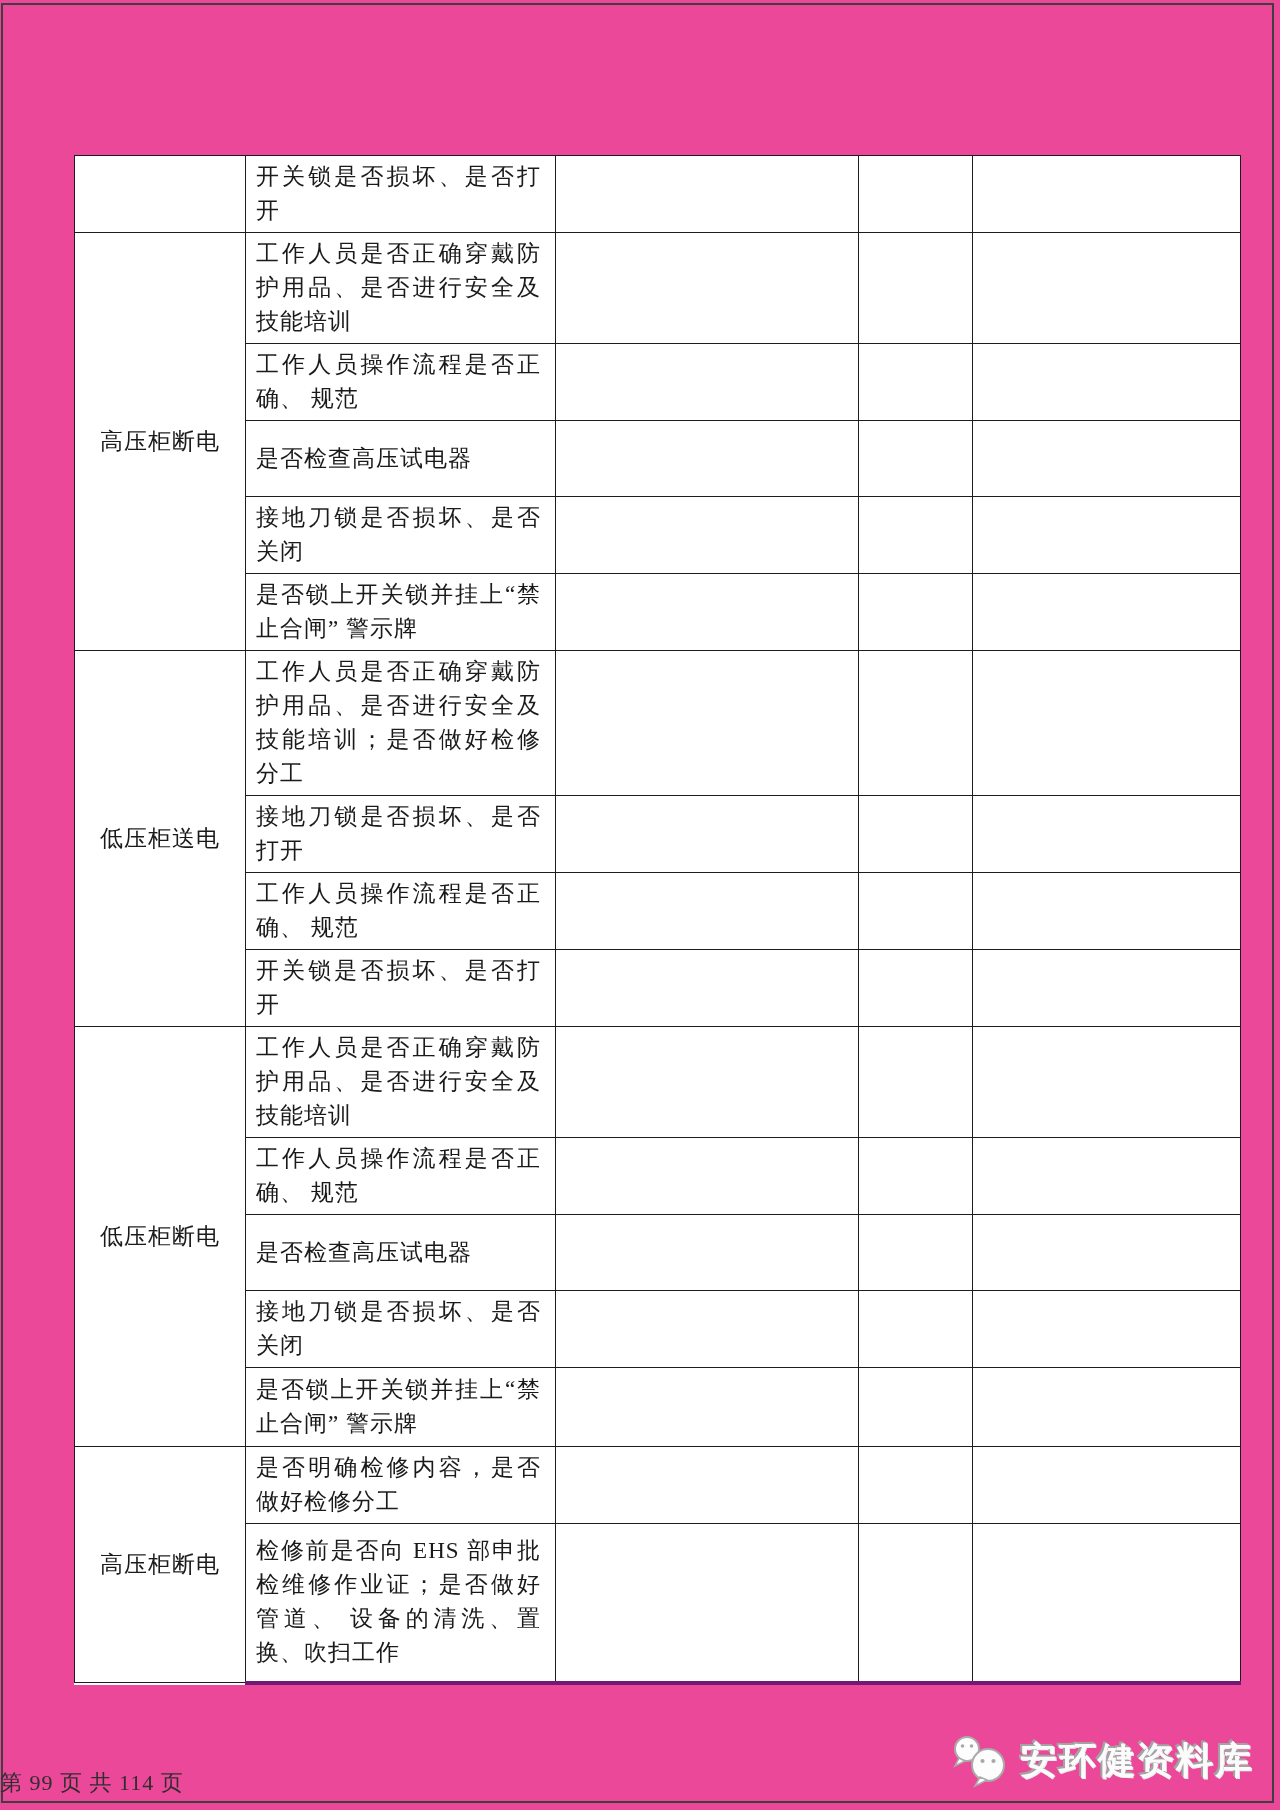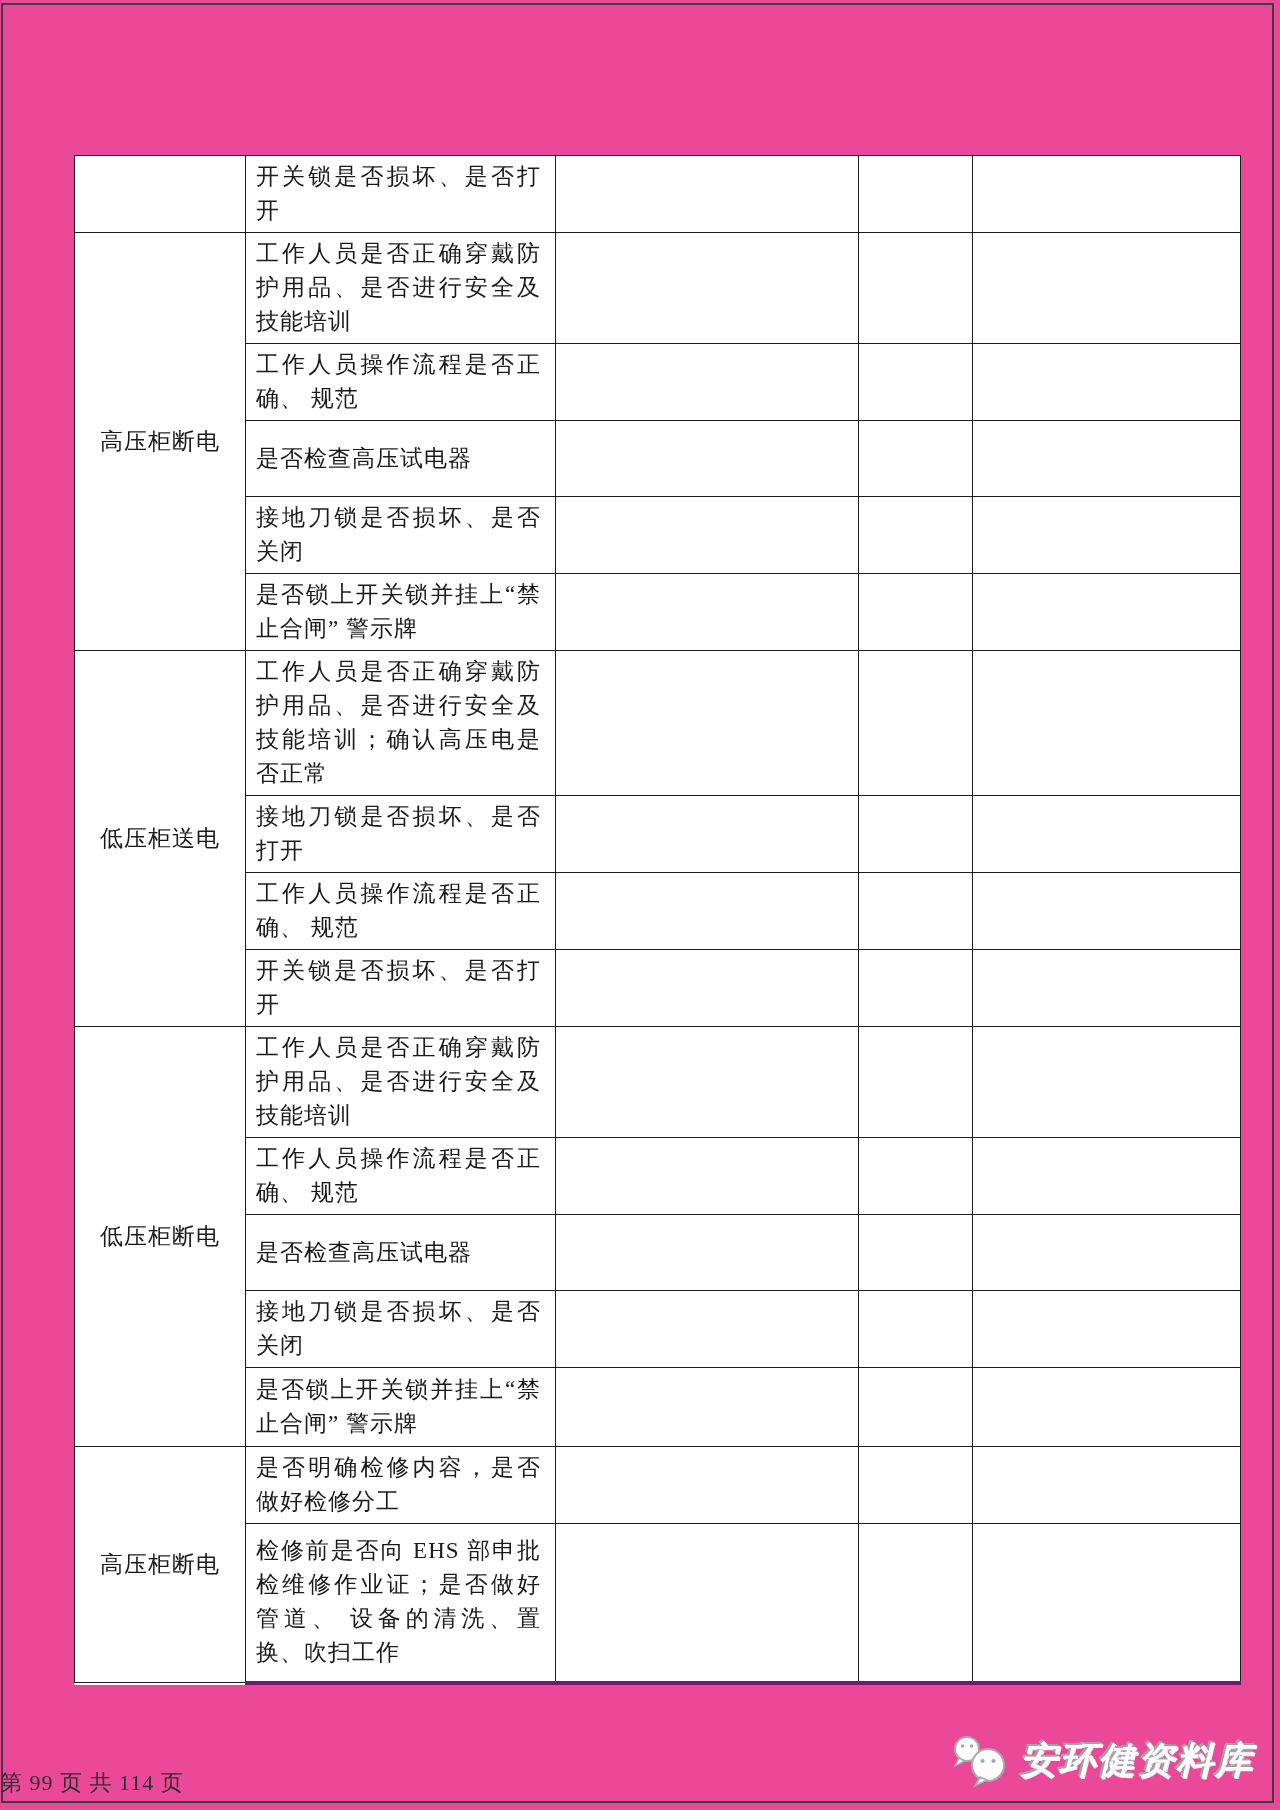--- a/index.html
+++ b/index.html
@@ -66,21 +66,20 @@
     gap:8px;
   }
   .wm-text{
     font-size:37px;
     font-weight:bold;
     letter-spacing:2px;
     color:#fbfbfb;
     text-shadow:-2px -2px 0 #a3a3a3, -1px -1px 0 #a3a3a3, 1px 1px 0 #ededed;
     font-family:"Liberation Serif","DejaVu Serif",serif;
     white-space:nowrap;
-    font-style:italic;
   }
   .wm-icon{display:block;}
 </style>
 </head>
 <body>
 
 <div class="page">
   <div class="page-frame"></div>
 
   <table class="checklist">
@@ -128,21 +127,21 @@
       </tr>
       <tr style="height:70px">
         <td class="c-item">是否锁上开关锁并挂上“禁止合闸” 警示牌</td>
         <td class="c-a"></td>
         <td class="c-b"></td>
         <td class="c-c"></td>
       </tr>
 
       <tr style="height:138px">
         <td class="c-cat" rowspan="4">低压柜送电</td>
-        <td class="c-item">工作人员是否正确穿戴防护用品、是否进行安全及技能培训；确认高压电是否正常</td>
+        <td class="c-item">工作人员是否正确穿戴防护用品、是否进行安全及技能培训；是否做好检修分工</td>
         <td class="c-a"></td>
         <td class="c-b"></td>
         <td class="c-c"></td>
       </tr>
       <tr style="height:72px">
         <td class="c-item">接地刀锁是否损坏、是否打开</td>
         <td class="c-a"></td>
         <td class="c-b"></td>
         <td class="c-c"></td>
       </tr>

